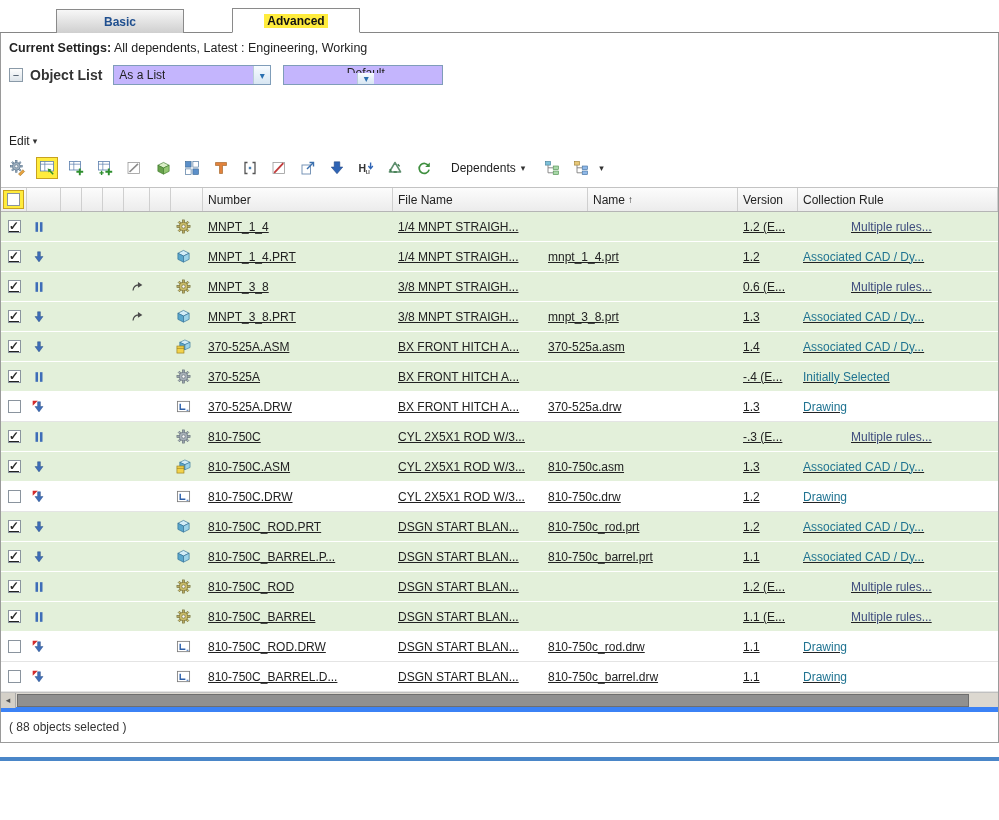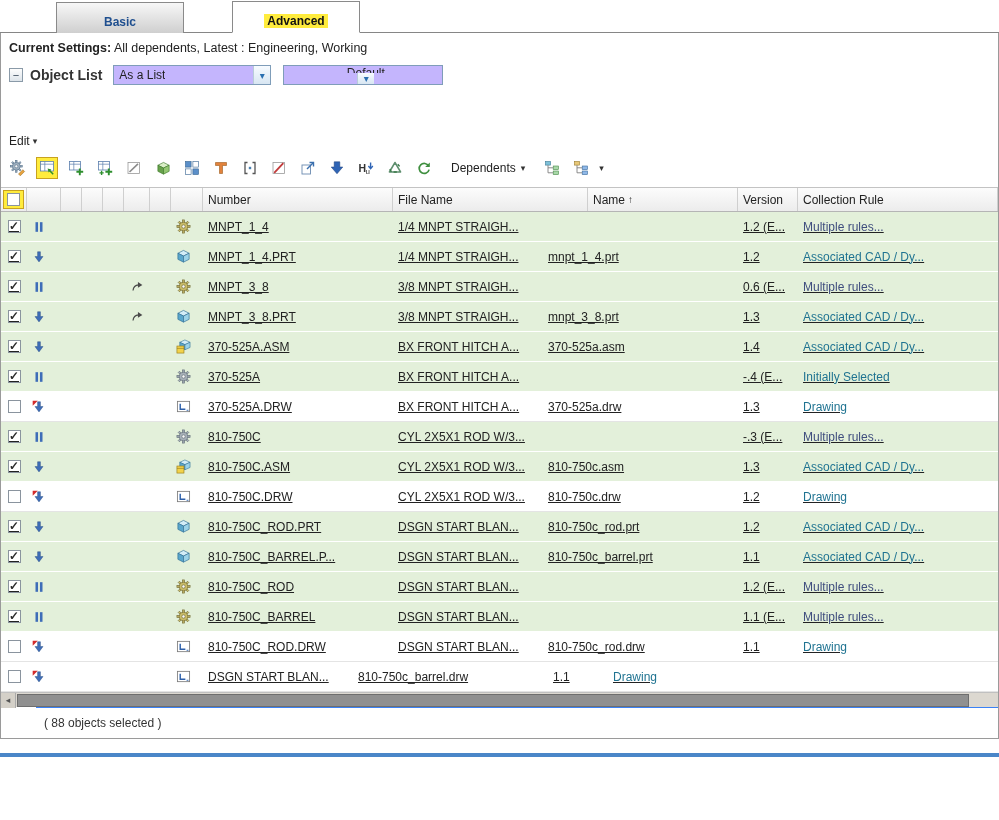--- a/index.html
+++ b/index.html
@@ -9,21 +9,21 @@
     background:#fff; color:#222;
     font-family:"Liberation Sans", sans-serif; font-size:12px;
   }
   :root{
     --row-green:#e3f0da; --hl-yellow:#ffec3d; --rule-teal:#1f7391;
     --rule-navy:#3f4d7e; --tab-blue:#1f4f8f; --edge-blue:#4a86c8; --pause-blue:#3e6db8;
   }
   
   .tabs-row{ display:flex; align-items:flex-end; gap:48px; padding-left:56px;
     height:33px; border-bottom:1px solid #868686; background:#fff; }
-  .tab{ min-width:128px; display:flex; justify-content:center; padding:12px 18px 4px;
+  .tab{ min-width:128px; display:flex; justify-content:center; padding:5px 18px 4px;
     font-weight:bold; color:var(--tab-blue); cursor:pointer;
     background:linear-gradient(#f7f7f7,#cfcfcf);
     border:1px solid #8a8a8a; border-bottom:none; margin-bottom:-1px; }
   .tab.active{ background:#fff; color:#111; border-bottom:1px solid #fff; z-index:2; }
   .tab.active .hl{ background:var(--hl-yellow); padding:0 3px; }
   
   .panel{ border:1px solid #9a9a9a; border-top:none; }
   .settings-row{ padding:8px 8px 5px; font-size:12.5px; }
   .settings-row .b{ font-weight:bold; margin-right:0; }
   .objlist-row{ display:flex; align-items:center; gap:7px; padding:5px 8px 7px; }
@@ -65,35 +65,35 @@
   .col-status{ width:34px; }
   .col-sp{ width:21px; padding:0; }
   .col-fam{ width:26px; padding:0; justify-content:center; }
   .col-icon{ width:32px; }
   .col-number{ width:190px; }
   .col-name{ width:150px; }
   .col-file{ width:195px; }
   .col-version{ width:60px; }
   .col-rule{ flex:1; }
   .rule-teal{ color:var(--rule-teal); }
-  .rule-navy{ color:var(--rule-navy); }
+  .rule-navy{ color:var(--rule-navy);margin-left:48px; }
   .cb{ width:13px; height:13px; border:1px solid #8a949e; background:#fff;
     display:inline-flex; align-items:center; justify-content:center; cursor:pointer; }
   .cb.checked::after{ content:"✓"; font-size:12px; font-weight:bold; color:#2b2b2b;
     line-height:1; margin-top:-2px; }
   .icn{ display:inline-flex; align-items:center; justify-content:center; }
   
   .hscroll{ height:15px; background:#dcd8d0; display:flex; align-items:center;
     border-top:1px solid #c0c0c0; }
   .hs-arrow{ width:15px; height:15px; background:#d4d0c8; border-right:1px solid #aaa;
     display:flex; align-items:center; justify-content:center; font-size:9px; color:#555;
     cursor:pointer; }
   .hs-thumb{ height:13px; flex:0 0 952px; background:#909090; border:1px solid #6e6e6e;
     margin-left:1px; cursor:grab; }
-  .statusbar{ padding:8px 8px; border-top:1px solid #3b82f6; color:#333;margin-left:35px; }
+  .statusbar{ padding:8px 8px; border-top:5px solid #3b82f6; color:#333; }
   .blue-bar{ height:4px; background:var(--edge-blue); margin-top:14px; }
 </style>
 </head>
 <body>
 
 <div class="page">
 
   <div class="tabs-row">
     <div class="tab">
       <span>Basic</span>
@@ -829,20 +829,21 @@
           <div class="c col-sp"></div>
           <div class="c col-icon">
             <span class="icn">
               <svg viewBox="0 0 16 16" width="15" height="15">
                 <rect x="1.5" y="2.5" width="13" height="11" fill="#fff" stroke="#7a7a7a" stroke-width="0.9"></rect>
                 <path d="M4.5 5 V11 H10" fill="none" stroke="#2c5faa" stroke-width="1.5"></path>
                 <path d="M11.3 12 H13.3" stroke="#2c5faa" stroke-width="1"></path>
               </svg>
             </span>
           </div>
+          <div class="c col-number">810-750C_BARREL.D...</div>
           <div class="c col-name">DSGN START BLAN...</div>
           <div class="c col-file">810-750c_barrel.drw</div>
           <div class="c col-version">1.1</div>
           <div class="c col-rule rule-teal">Drawing</div>
         </div>
       </div>
 
     <div class="hscroll">
       <span class="hs-arrow">◂</span>
       <span class="hs-thumb"></span>

